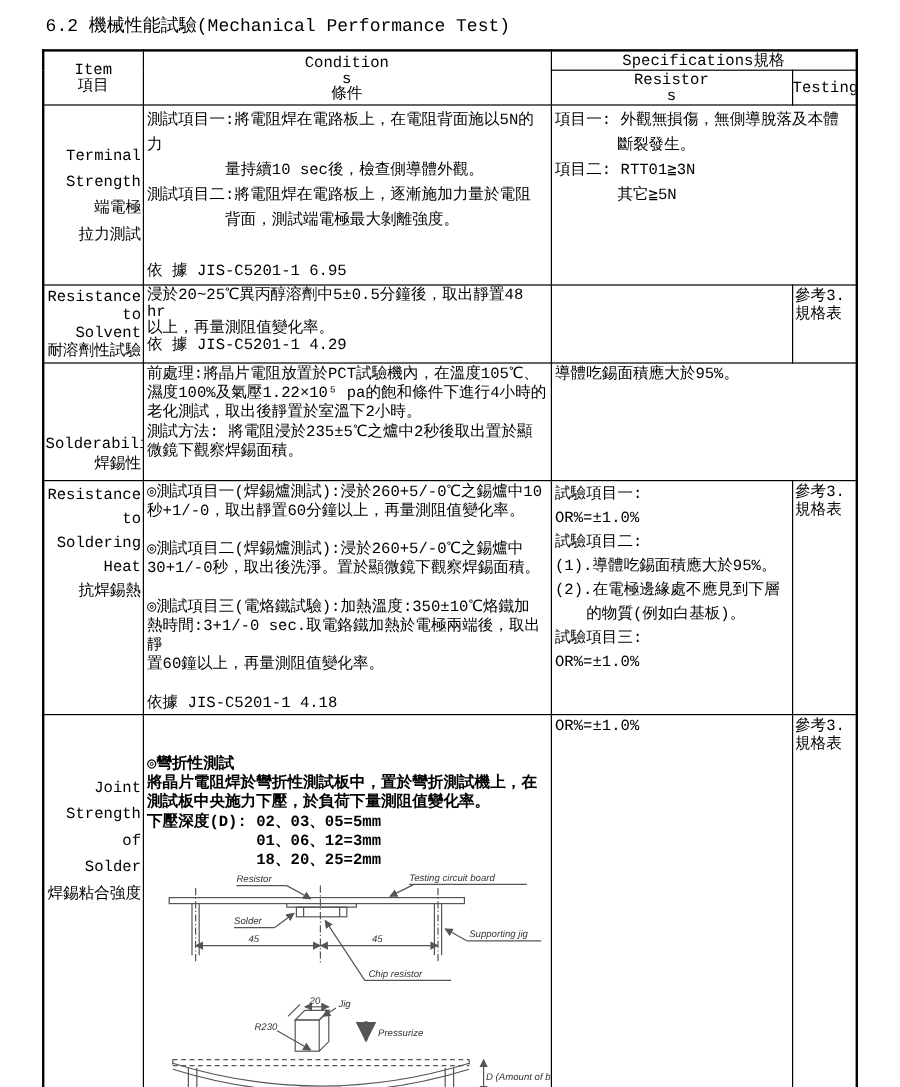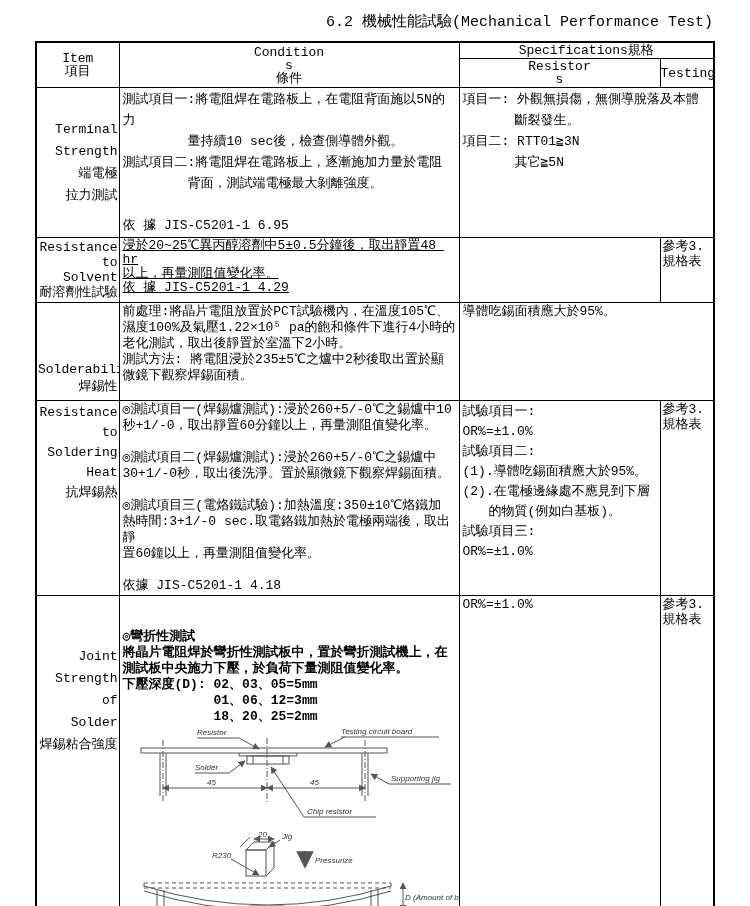--- a/index.html
+++ b/index.html
@@ -1,31 +1,31 @@
 <!DOCTYPE html>
 <html><head>
 <meta charset="utf-8">
 <style>
   html,body{margin:0;padding:0;background:#fff;}
   body{width:750px;height:906px;color:#000;font-family:"Liberation Mono","DejaVu Sans Mono",monospace;}
   .page{padding:13px 37px 0 35px;}
-  .title{font-size:15px;line-height:19px;margin:0 0 9px 16px;white-space:pre;text-align:right;}
+  .title{font-size:15px;line-height:19px;margin:0 0 9px 3px;white-space:pre;}
   table{border-collapse:collapse;table-layout:fixed;width:678px;border:2px solid #000;}
   td{border:1px solid #000;padding:0;vertical-align:top;overflow:hidden;font-size:13px;}
   .th{text-align:center;vertical-align:middle;white-space:pre-line;line-height:13px;padding:1px 0;}
   tr.h1{height:15px;margin-top:16px;} tr.h2{height:25px;}
   tr.r1{height:128px;} tr.r2{height:43px;} tr.r3{height:98px;} tr.r4{height:175px;} tr.r5{height:359px;}
   td.item{text-align:right;white-space:pre-wrap;line-height:20px;padding:2px 1px;}
   tr.r1 td.item{vertical-align:middle;line-height:22px;}
   tr.r2 td.item{line-height:15px;}
   tr.r3 td.item{vertical-align:bottom;line-height:17px;padding-bottom:5px;}
   tr.r5 td.item{padding-top:50px;line-height:22px;}
   td.cond,td.spec{white-space:pre-wrap;padding:1px 2px 1px 3px;line-height:16px;}
   tr.r1 td.cond,tr.r1 td.spec{line-height:21px;}
-  tr.r2 td.cond{line-height:14px;text-decoration:underline;}
+  tr.r2 td.cond{line-height:14px;}
   tr.r4 td.spec.res{line-height:20px;margin-top:21px;}
   td.spec.jumper{line-height:15px;padding:1px 1px 1px 2px;}
   .cond-flex{display:flex;flex-direction:column;height:356px;}
   .cond-text{white-space:pre-wrap;line-height:16px;font-weight:bold;}
   svg.diag{display:block;margin:1px 0 0 -2px;overflow:visible;}
   svg.diag text{font:italic 8px "Liberation Sans",sans-serif;fill:#333;stroke:none;}
   svg.diag .ln{stroke:#555;fill:none;stroke-width:1;}
   svg.diag .dashdot{stroke-dasharray:6 2 1 2;}
   svg.diag .dash{stroke-dasharray:4 3;}
 </style>

